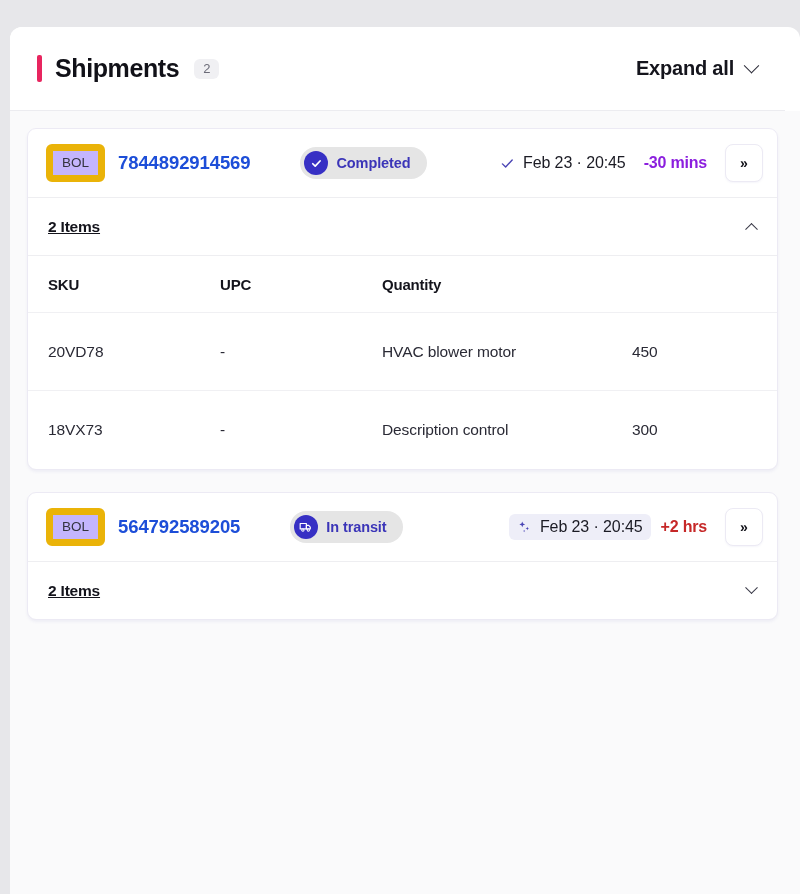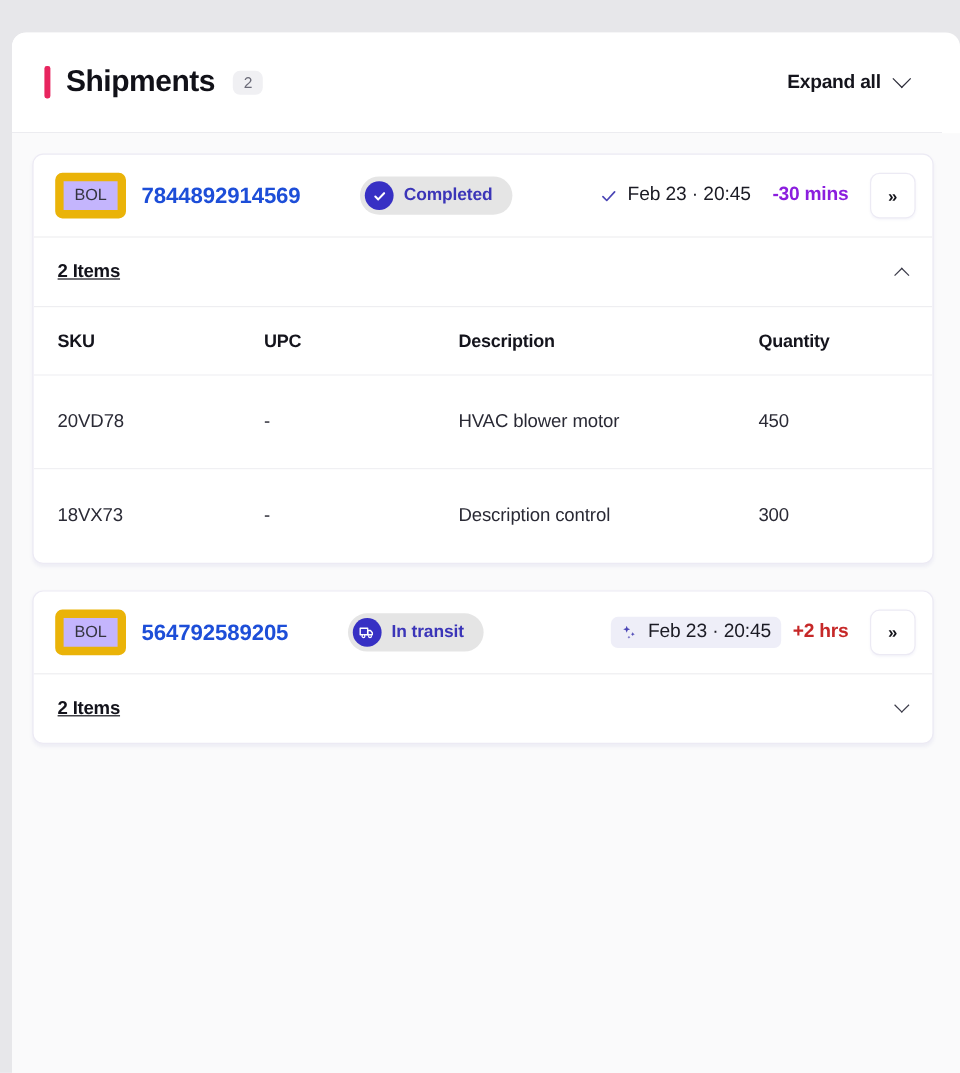--- a/index.html
+++ b/index.html
@@ -71,21 +71,21 @@
     line-height: 1;
     margin-left: 2px;
   }
 
   .header-spacer { flex: 1; }
 
   .expand-all {
     display: flex;
     align-items: center;
     gap: 12px;
-    font-size: 16px;
+    font-size: 20px;
     font-weight: 700;
     color: #14141c;
     cursor: pointer;
     padding: 4px 2px;
     letter-spacing: -0.2px;
   }
 
   .chev {
     display: inline-block;
     width: 11px;
@@ -316,21 +316,20 @@
       <div class="items-row">
         <span class="items-label">2 Items</span>
         <span class="spacer"></span>
         <span class="chev up small"></span>
       </div>
 
       <div class="items-table">
         <div class="t-row head">
           <div class="cell col-sku">SKU</div>
           <div class="cell col-upc">UPC</div>
-          <div class="cell col-desc">Description</div>
           <div class="cell col-qty">Quantity</div>
         </div>
 
         <div class="t-row body">
           <div class="cell col-sku">20VD78</div>
           <div class="cell col-upc">-</div>
           <div class="cell col-desc">HVAC blower motor</div>
           <div class="cell col-qty">450</div>
         </div>
 

